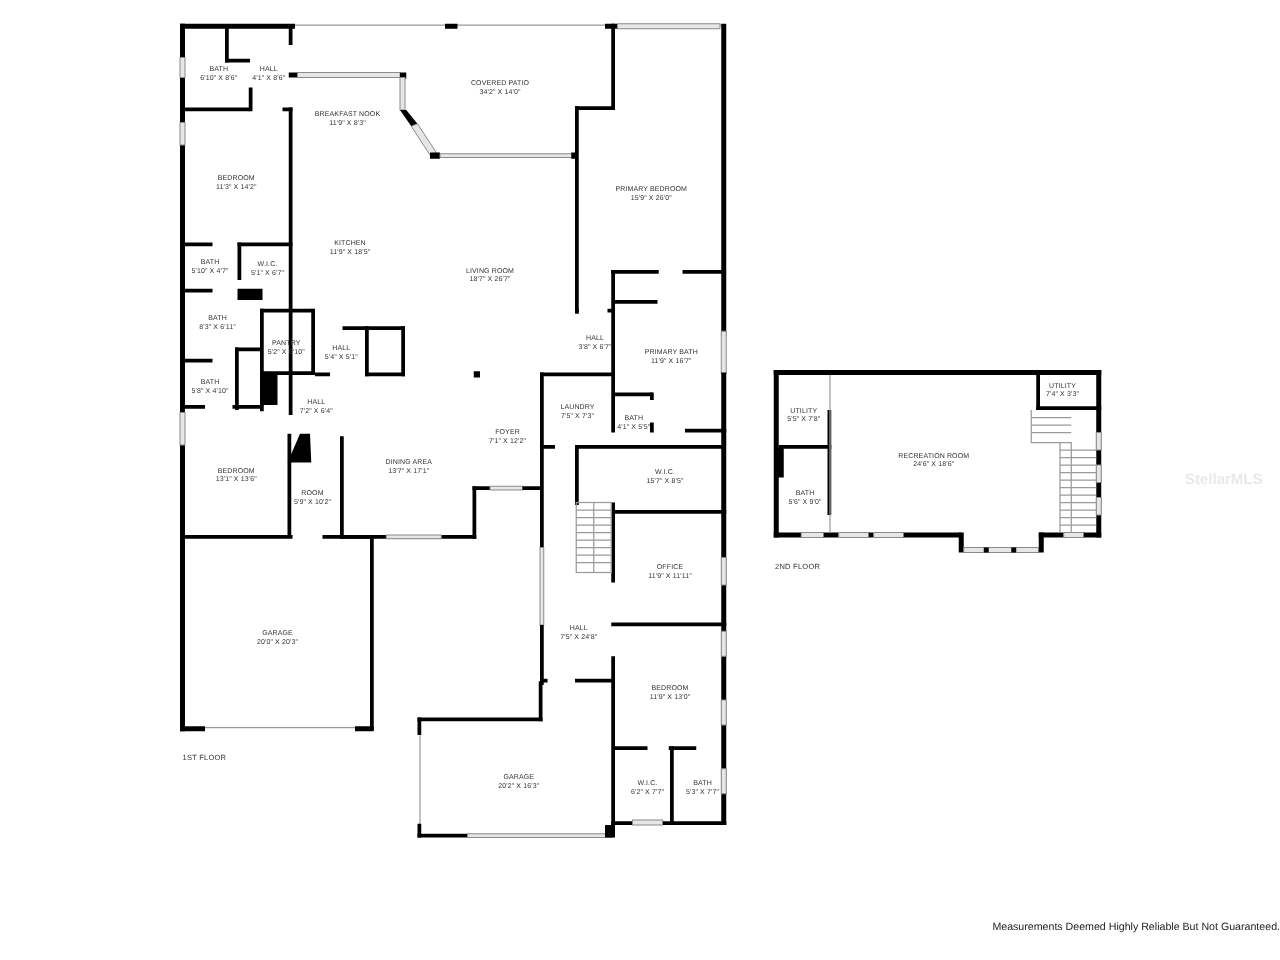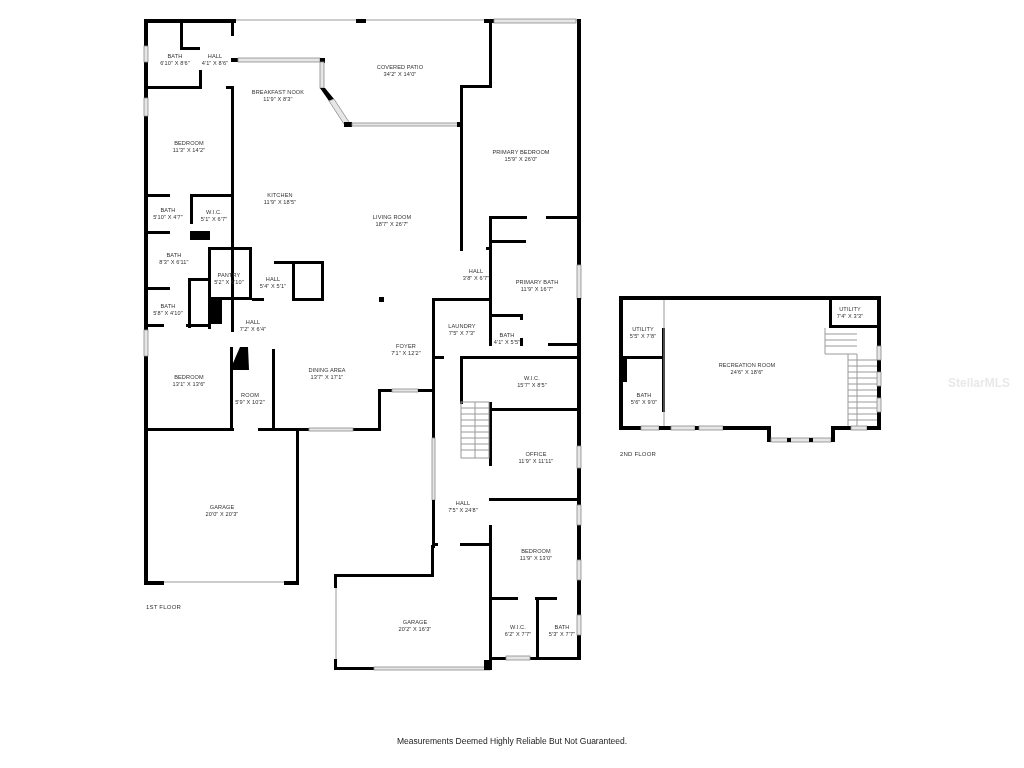--- a/index.html
+++ b/index.html
@@ -4,21 +4,21 @@
 <style>
   html,body{margin:0;padding:0;background:#ffffff;}
   body{width:1024px;height:768px;position:relative;overflow:hidden;font-family:"Liberation Sans",sans-serif;}
   svg#plan{position:absolute;left:0;top:0;}
   .wall{fill:#000;}
   .thin{stroke:#9a9a9a;stroke-width:1;fill:none;}
   .win{fill:#e6e6e6;stroke:#8a8a8a;stroke-width:0.8;}
   .lbl{position:absolute;transform:translate(-50%,-50%);text-align:center;font-size:5.6px;line-height:7px;color:#333;letter-spacing:0.1px;white-space:nowrap;text-transform:uppercase;}
   .lbl span{display:block;}
   .floor{position:absolute;font-size:6px;color:#333;letter-spacing:0.2px;text-transform:uppercase;}
-  .caption{position:absolute;left:0;width:1024px;top:736px;text-align:center;font-size:8.5px;color:#222;}
+  .caption{position:absolute;left:0;width:1024px;top:736px;text-align:right;font-size:8.5px;color:#222;}
   .wm{position:absolute;left:948px;top:376px;font-size:12px;font-weight:bold;color:#e9e9e9;}
 </style>
 </head>
 <body>
 
 <svg id="plan" width="1024" height="768">
 
   <g>
 
     <rect class="wall" x="144" y="19" width="4" height="566"></rect>

